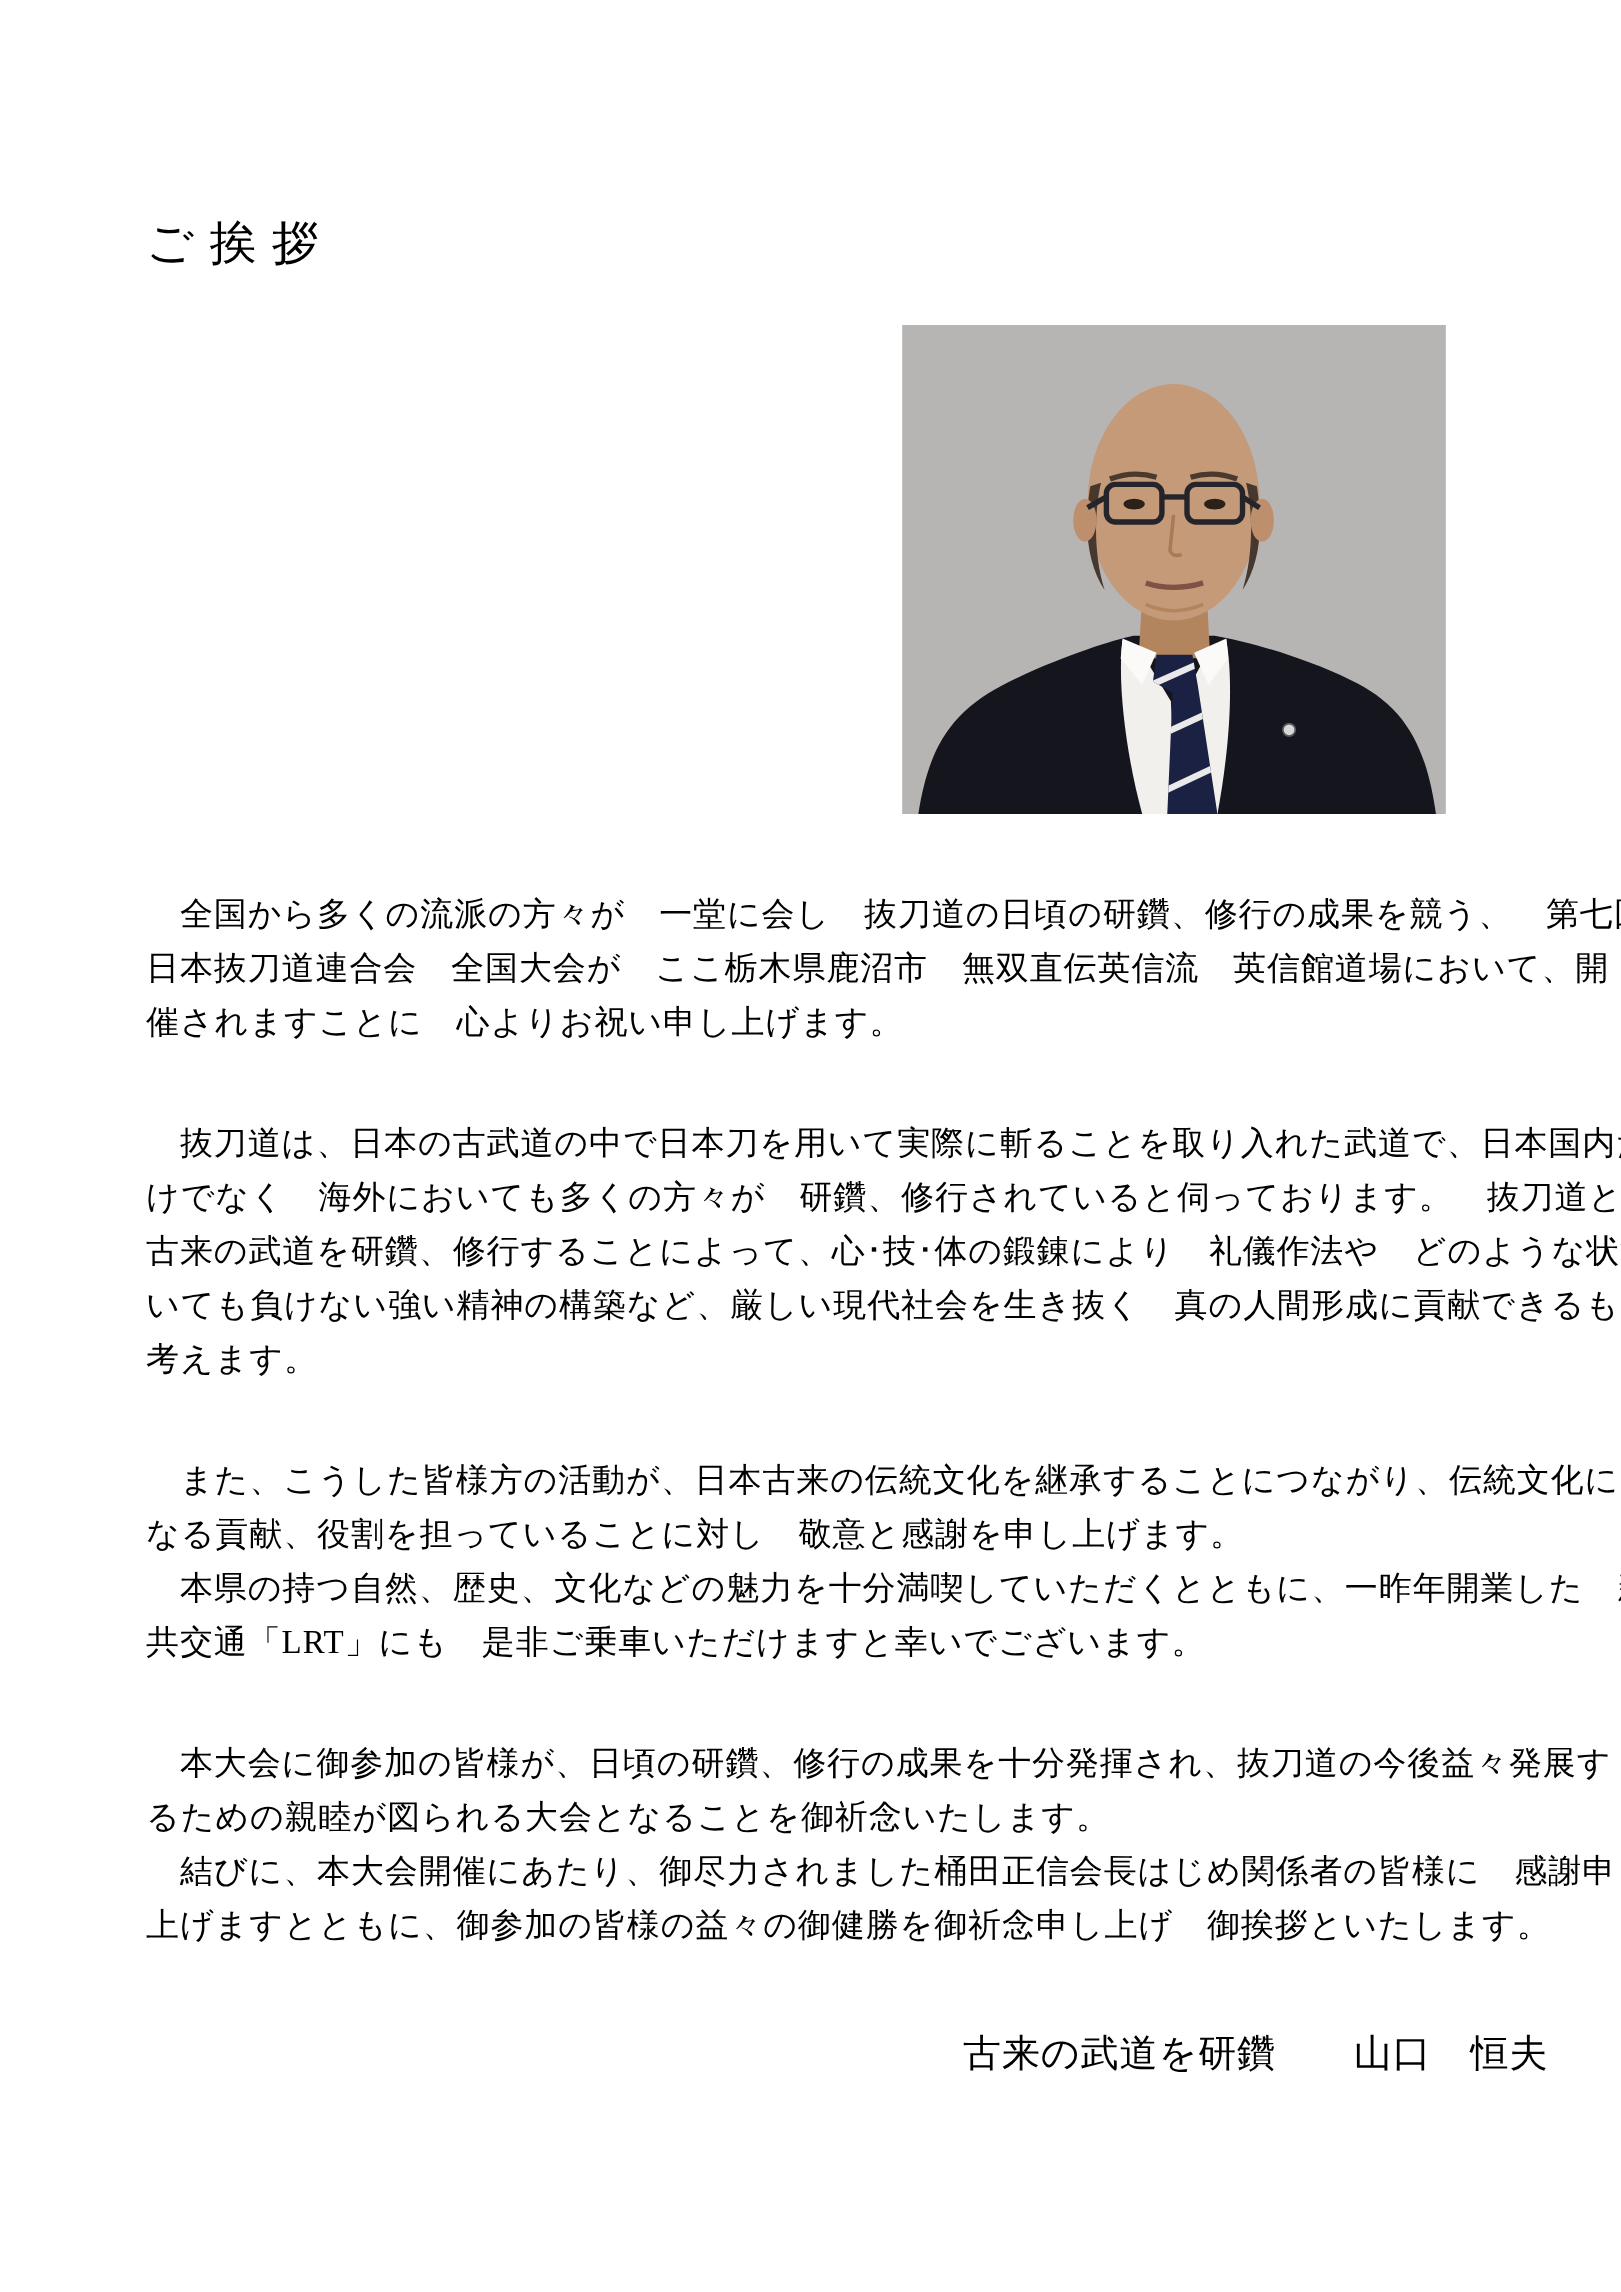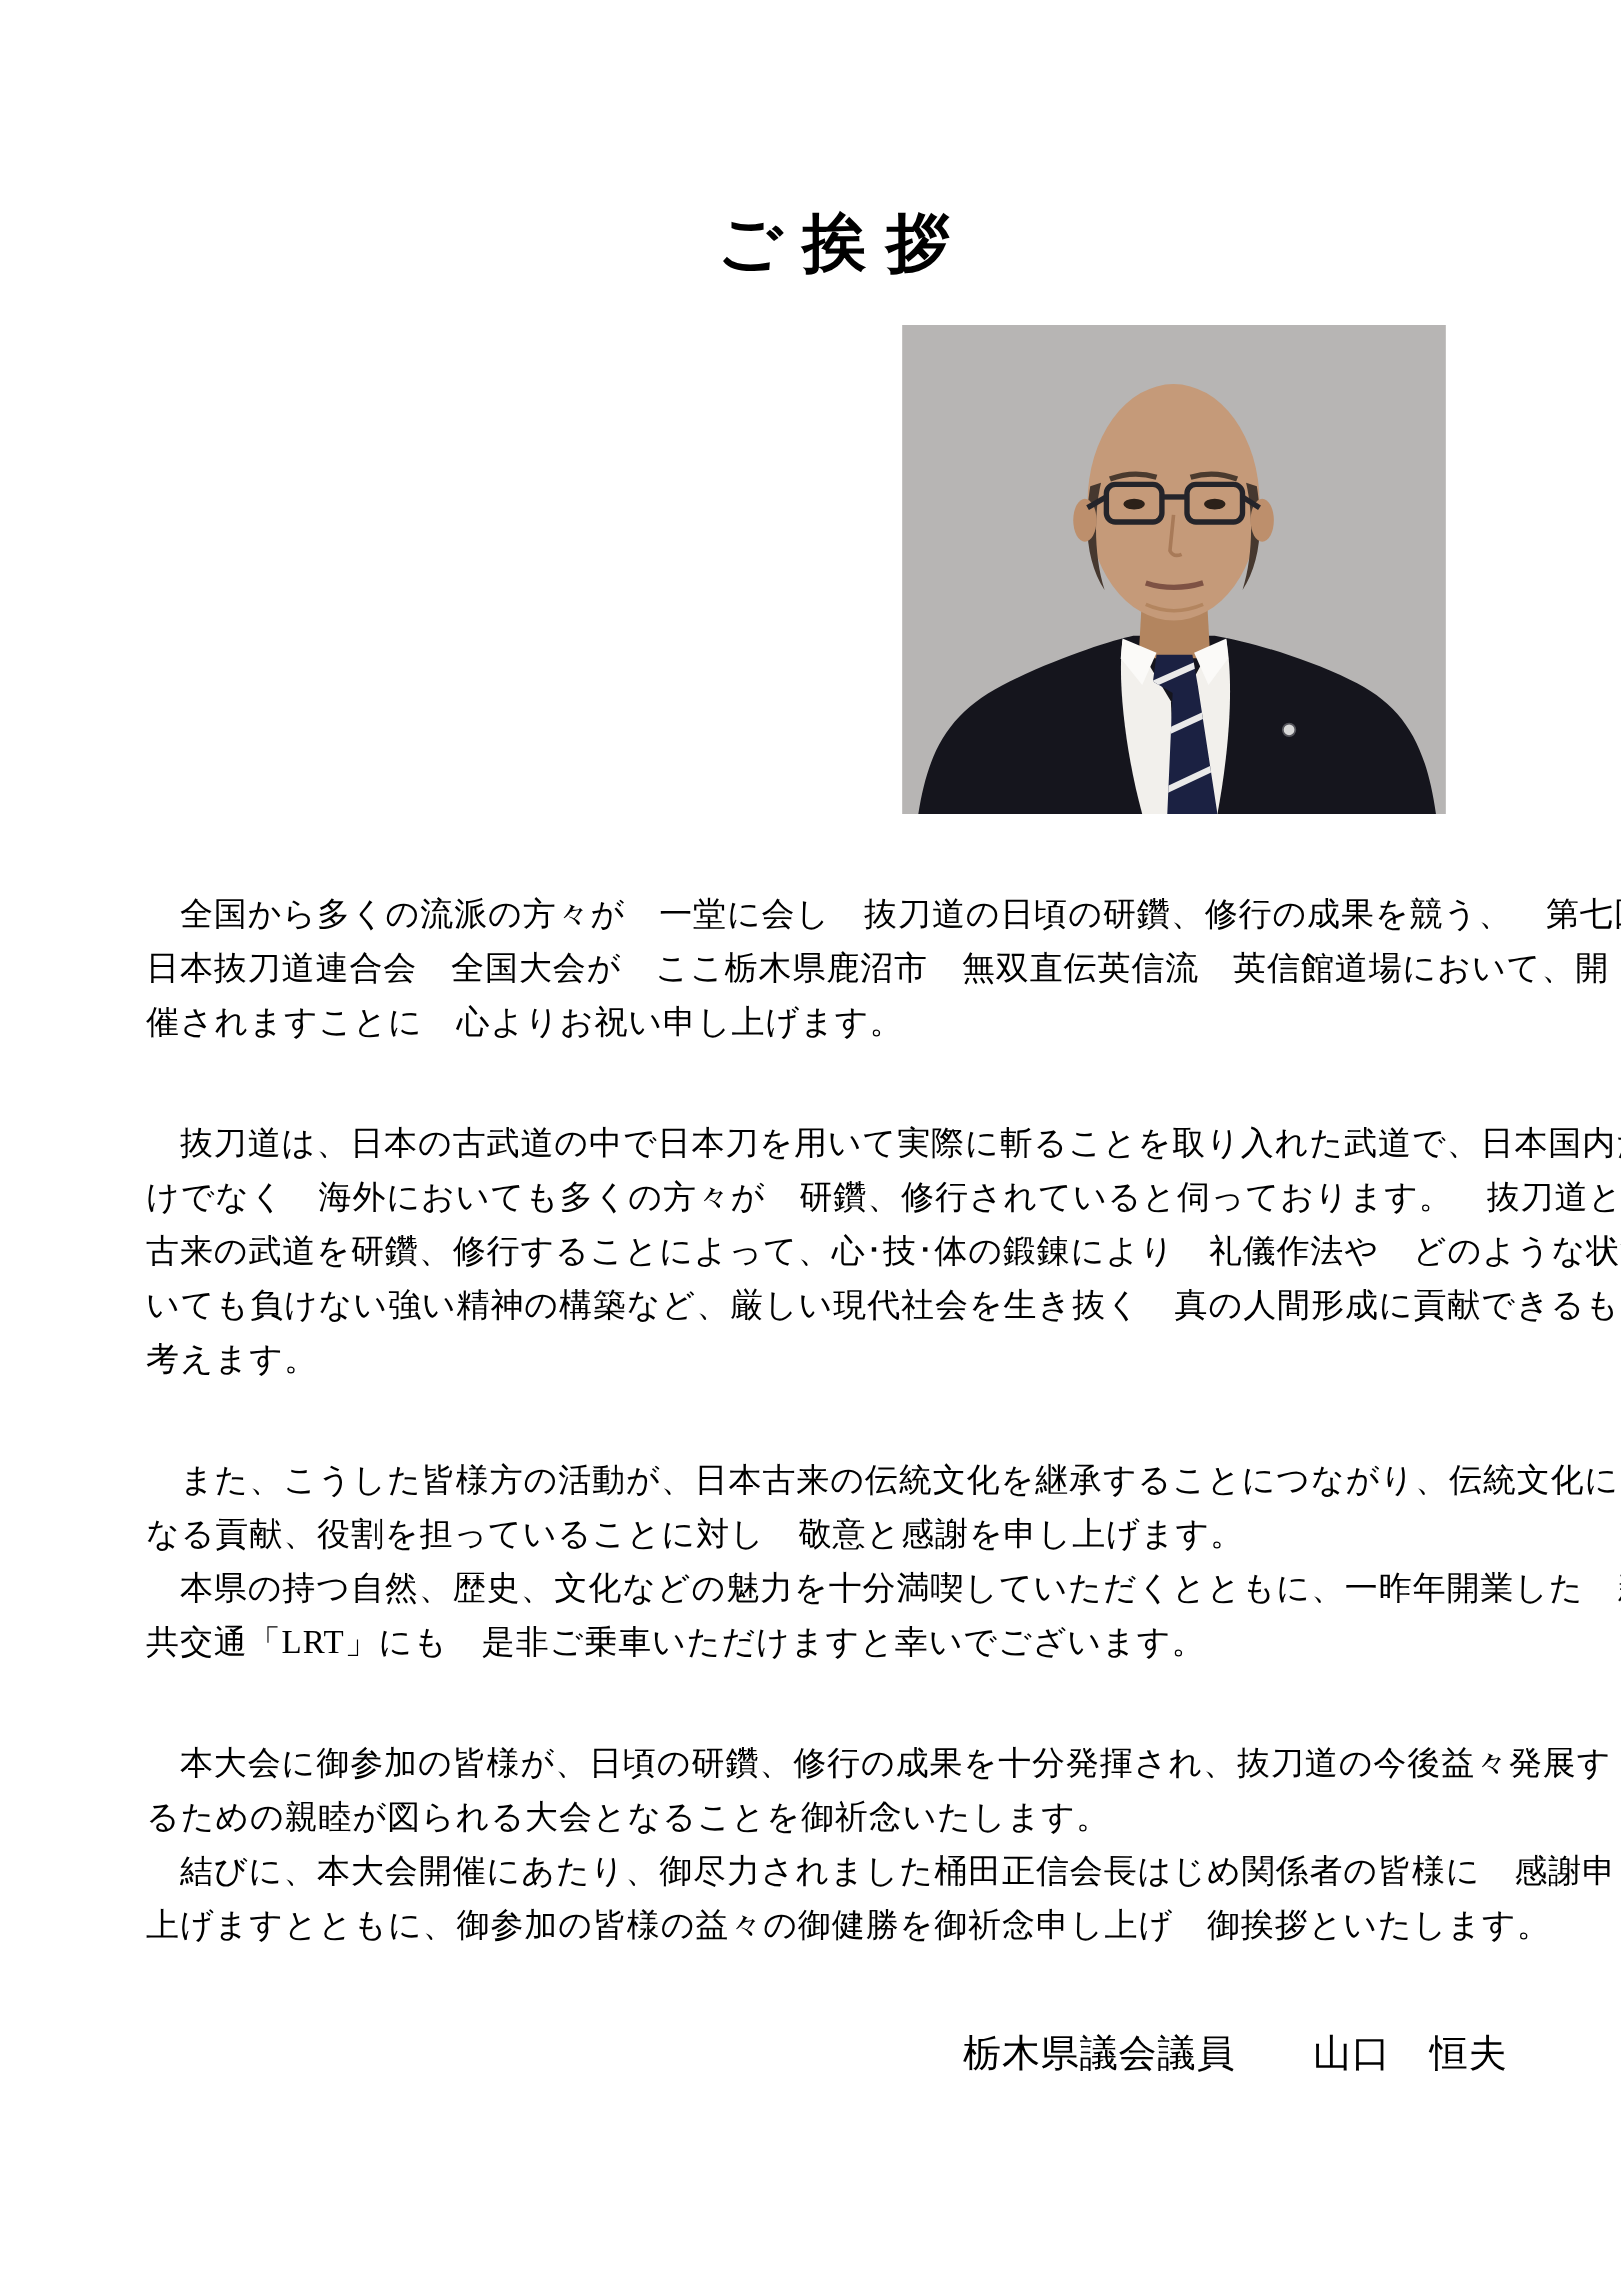--- a/index.html
+++ b/index.html
@@ -6,22 +6,21 @@
   .page{
     position:relative;
     width:1621px;height:2293px;
     background:#ffffff;
     font-family:"Liberation Serif","DejaVu Serif",serif;
     color:#000;
     overflow:hidden;
   }
   .doc-title{
     position:absolute;top:212px;left:146px;width:1377px;
-    text-align:center;
-    font-size:64px;font-weight:700;line-height:63px;
+    font-size:47px;font-weight:400;line-height:63px;
     letter-spacing:1.8px;
     white-space:pre;
   }
   .recipient{
     position:absolute;top:412px;left:145px;
     font-size:43px;line-height:54px;white-space:pre;
   }
   .photo{
     position:absolute;left:902px;top:325px;width:544px;height:489px;
   }
@@ -128,16 +127,16 @@
     <div class="line">共交通「LRT」にも　是非ご乗車いただけますと幸いでございます。</div>
   </div>
 
   <div class="para p4">
     <div class="line">　本大会に御参加の皆様が、日頃の研鑽、修行の成果を十分発揮され、抜刀道の今後益々発展す</div>
     <div class="line">るための親睦が図られる大会となることを御祈念いたします。</div>
     <div class="line">　結びに、本大会開催にあたり、御尽力されました桶田正信会長はじめ関係者の皆様に　感謝申し</div>
     <div class="line">上げますとともに、御参加の皆様の益々の御健勝を御祈念申し上げ　御挨拶といたします。</div>
   </div>
 
-  <div class="signature">栃木県議会議員　　山口　恒夫</div>
+  <div class="signature">古来の武道を研鑽　　山口　恒夫</div>
 
 </div>
 
 
 </body></html>

